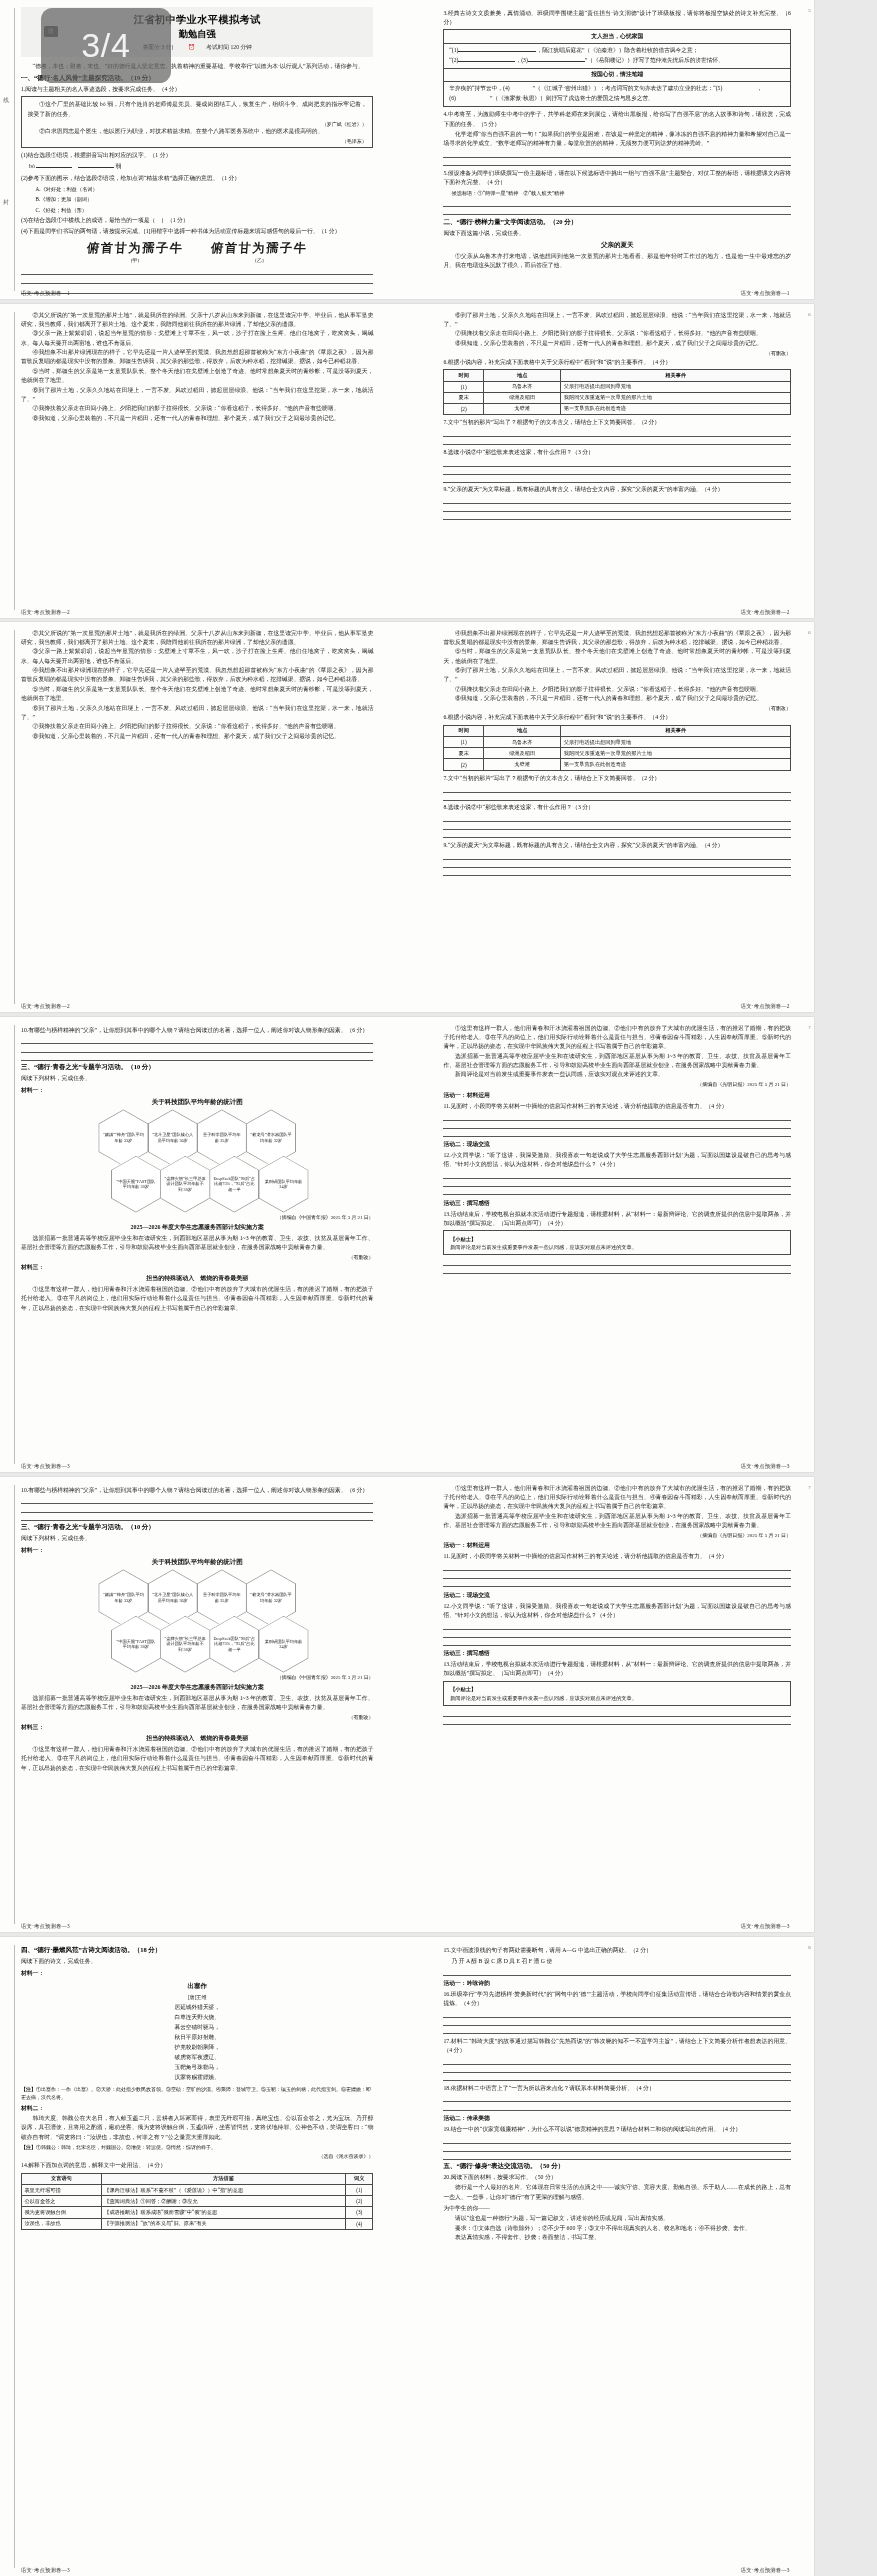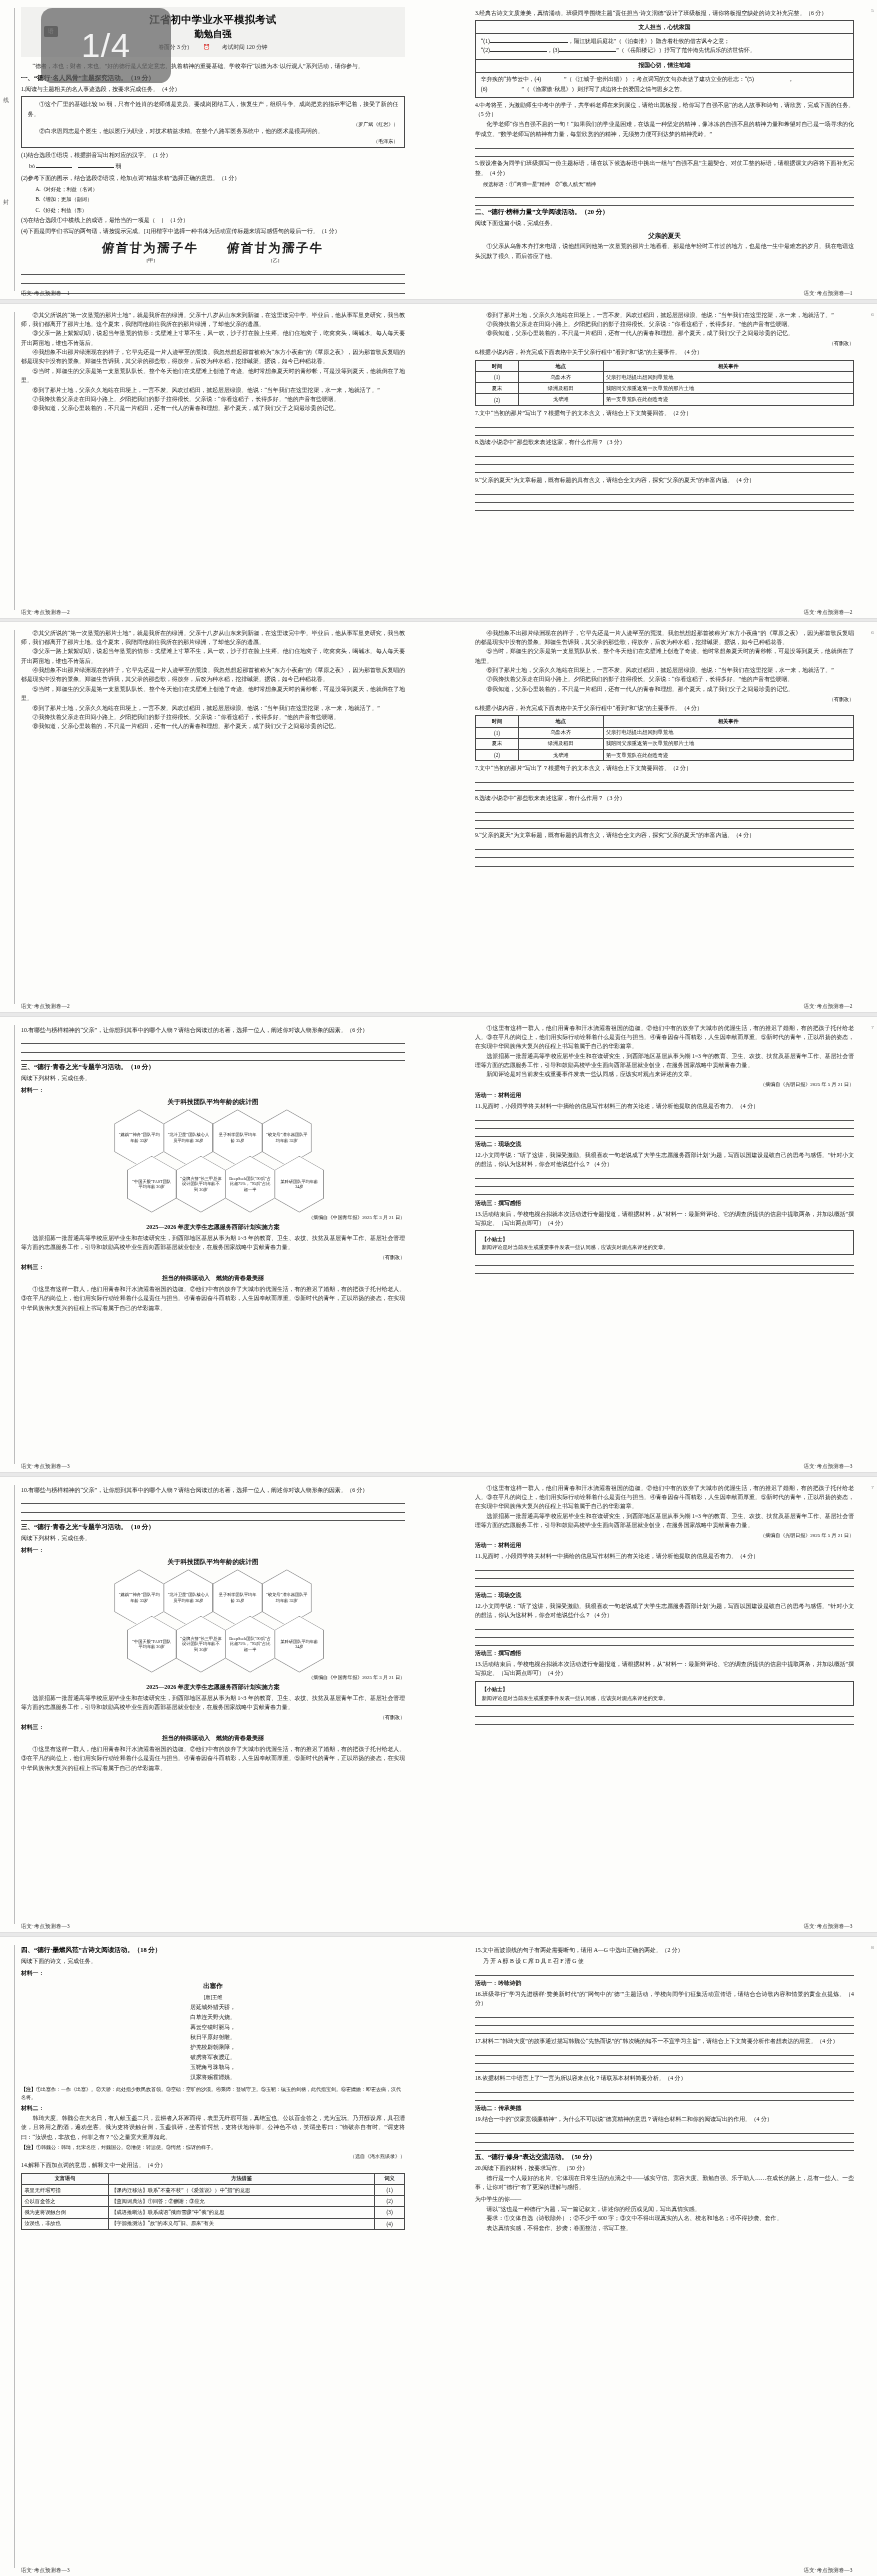--- a/index.html
+++ b/index.html
@@ -9,21 +9,21 @@
     background: #e9e9e9;
     font-family: "Liberation Serif", "DejaVu Serif", serif;
     color: #141414;
     position: relative;
     overflow: hidden;
   }
 
   
   .spread {
     position: absolute;
-    left: 0; width: 877px;
+    left: 0; width: 814px;
     background: #fdfdfb;
     box-shadow: 0 0 0.8px rgba(0,0,0,.35);
     display: flex;
     overflow: hidden;
     gap: 44px;
   }
   #spread-1 { top: 0;    height: 299px; }
   #spread-2 { top: 304px; height: 314px; }
   #spread-3 { top: 622px; height: 390px; }
   #spread-4 { top: 1017px; height: 455px; }
@@ -731,14 +731,14 @@
     <div class="q">为中学生的你——</div>
     <div class="t ind">请以“这也是一种德行”为题，写一篇记叙文，讲述你的经历或见闻，写出真情实感。</div>
     <div class="t ind">要求：①文体自选（诗歌除外）；②不少于 600 字；③文中不得出现真实的人名、校名和地名；④不得抄袭、套作。</div>
     <div class="t ind">表达真情实感，不得套作、抄袭；卷面整洁，书写工整。</div>
 
     <div class="page-no r">语文·考点预测卷—3</div>
     <div class="side-num" style="top:8.1px">8</div>
   </div>
 </div>
 
-<div id="page-indicator">1/4</div>
+<div id="page-indicator">3/4</div>
 
 
 </body></html>

